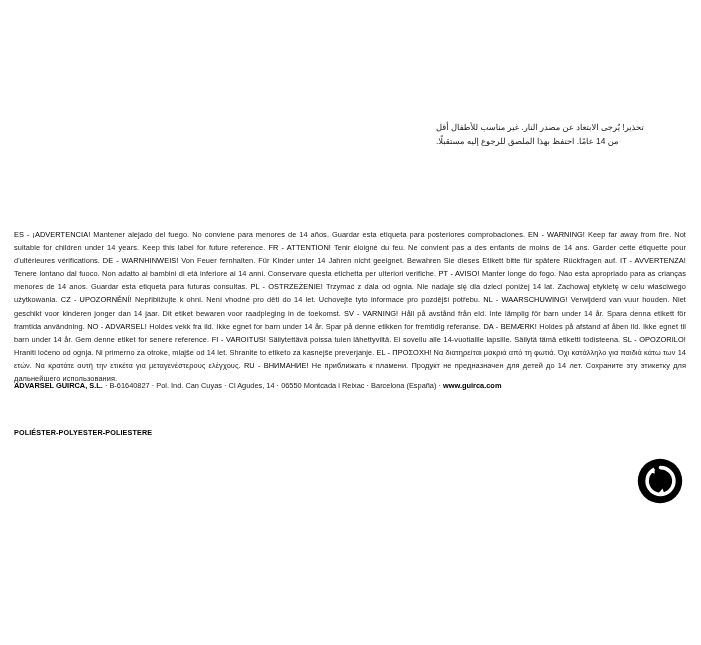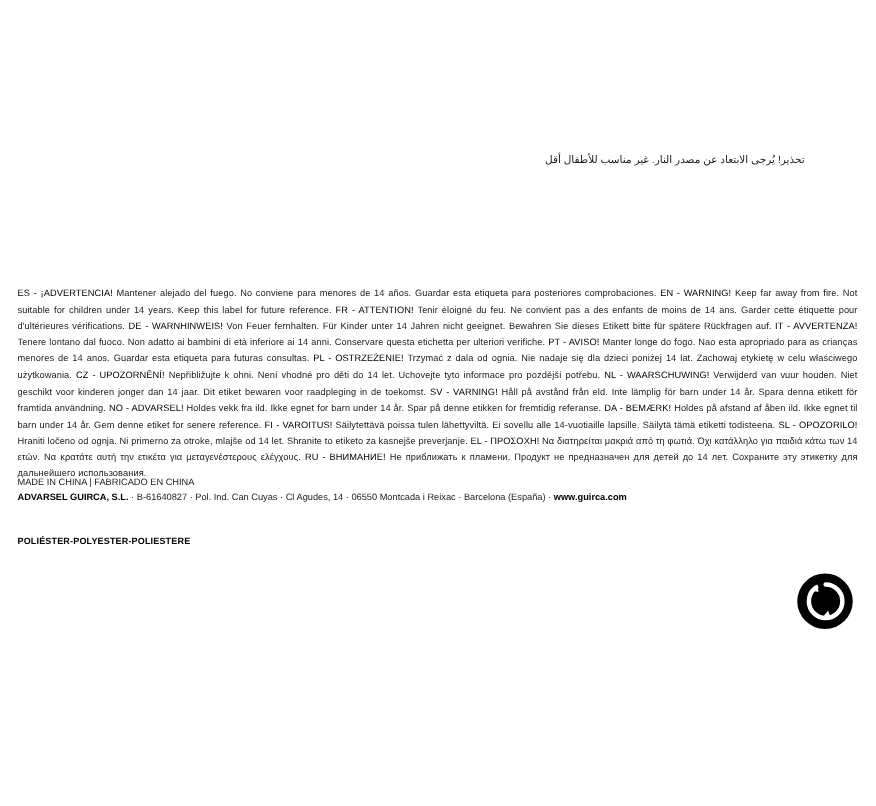--- a/index.html
+++ b/index.html
@@ -89,24 +89,24 @@
 <body>
 
 <div class="page">
 
   <div class="label-block">
     <div class="warning-text"><b>ES - ¡ADVERTENCIA!</b> Mantener alejado del fuego. No conviene para menores de 14 años. Guardar esta etiqueta para posteriores comprobaciones. <b>EN - WARNING!</b> Keep far away from fire. Not suitable for children under 14 years. Keep this label for future reference. <b>FR - ATTENTION!</b> Tenir éloigné du feu. Ne convient pas a des enfants de moins de 14 ans. Garder cette étiquette pour d'ultérieures vérifications. <b>DE - WARNHINWEIS!</b> Von Feuer fernhalten. Für Kinder unter 14 Jahren nicht geeignet. Bewahren Sie dieses Etikett bitte für spätere Rückfragen auf. <b>IT - AVVERTENZA!</b> Tenere lontano dal fuoco. Non adatto ai bambini di età inferiore ai 14 anni. Conservare questa etichetta per ulteriori verifiche. <b>PT - AVISO!</b> Manter longe do fogo. Nao esta apropriado para as crianças menores de 14 anos. Guardar esta etiqueta para futuras consultas. <b>PL - OSTRZEŻENIE!</b> Trzymać z dala od ognia. Nie nadaje się dla dzieci poniżej 14 lat. Zachowaj etykietę w celu właściwego użytkowania. <b>CZ - UPOZORNĚNÍ!</b> Nepřibližujte k ohni. Není vhodné pro děti do 14 let. Uchovejte tyto informace pro pozdější potřebu. <b>NL - WAARSCHUWING!</b> Verwijderd van vuur houden. Niet geschikt voor kinderen jonger dan 14 jaar. Dit etiket bewaren voor raadpleging in de toekomst. <b>SV - VARNING!</b> Håll på avstånd från eld. Inte lämplig för barn under 14 år. Spara denna etikett för framtida användning. <b>NO - ADVARSEL!</b> Holdes vekk fra ild. Ikke egnet for barn under 14 år. Spar på denne etikken for fremtidig referanse. <b>DA - BEMÆRK!</b> Holdes på afstand af åben ild. Ikke egnet til barn under 14 år. Gem denne etiket for senere reference. <b>FI - VAROITUS!</b> Säilytettävä poissa tulen lähettyviltä. Ei sovellu alle 14-vuotiaille lapsille. Säilytä tämä etiketti todisteena. <b>SL - OPOZORILO!</b> Hraniti ločeno od ognja. Ni primerno za otroke, mlajše od 14 let. Shranite to etiketo za kasnejše preverjanje. <b>EL - ΠΡΟΣΟΧΗ!</b> Να διατηρεíται μακριά από τη φωτιά. Όχι κατάλληλο για παιδιά κάτω των 14 ετών. Να κρατάτε αυτή την ετικέτα για μεταγενέστερους ελέγχους. <b>RU - ВНИМАНИЕ!</b> Не приближать к пламени. Продукт не предназначен для детей до 14 лет. Сохраните эту этикетку для дальнейшего использования.</div>
   </div>
 
   <div class="rtl-wrap">
     <div>تحذير! يُرجى الابتعاد عن مصدر النار. غير مناسب للأطفال أقل</div>
+    <div>من 14 عامًا. احتفظ بهذا الملصق للرجوع إليه مستقبلًا.</div>
   </div>
 
   <div class="manufacture">
-    <div>MADE IN CHINA | FABRICADO EN CHINA</div>
     <div>
       <span class="company">ADVARSEL GUIRCA, S.L.</span><span> · B-61640827 · Pol. Ind. Can Cuyas · Cl Agudes, 14 · 06550 Montcada i Reixac · Barcelona (España) · </span><span class="url">www.guirca.com</span>
     </div>
   </div>
 
   <div class="material">POLIÉSTER-POLYESTER-POLIESTERE</div>
 
   <div class="recycle">
     <svg viewBox="0 0 46 46" width="46" height="46" aria-hidden="true">
       <circle cx="23" cy="23" r="22.2" fill="#000000"></circle>

